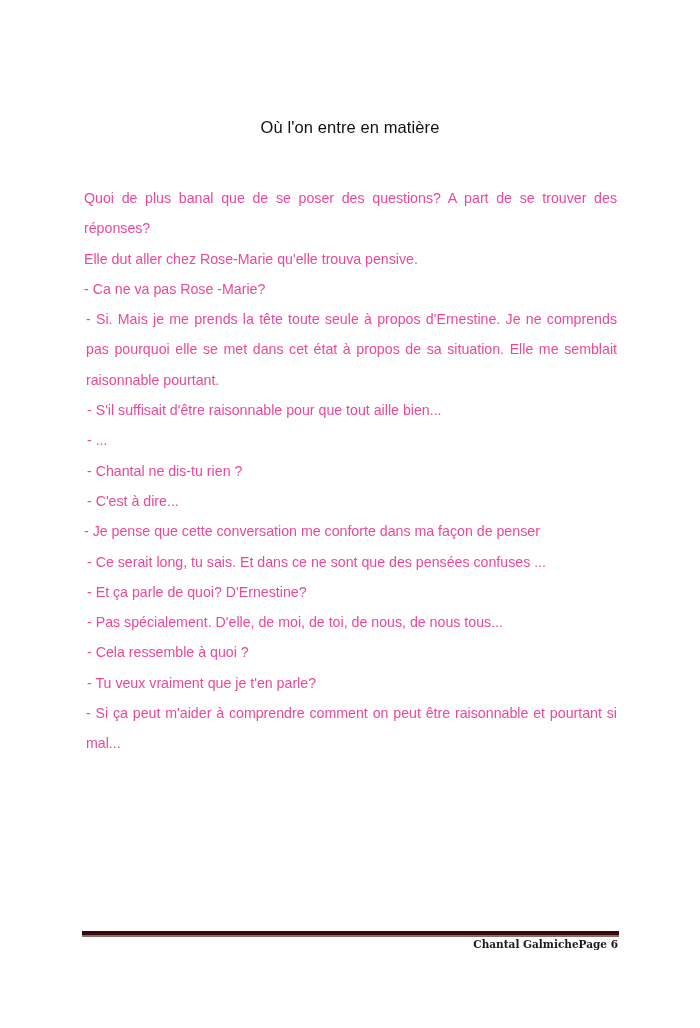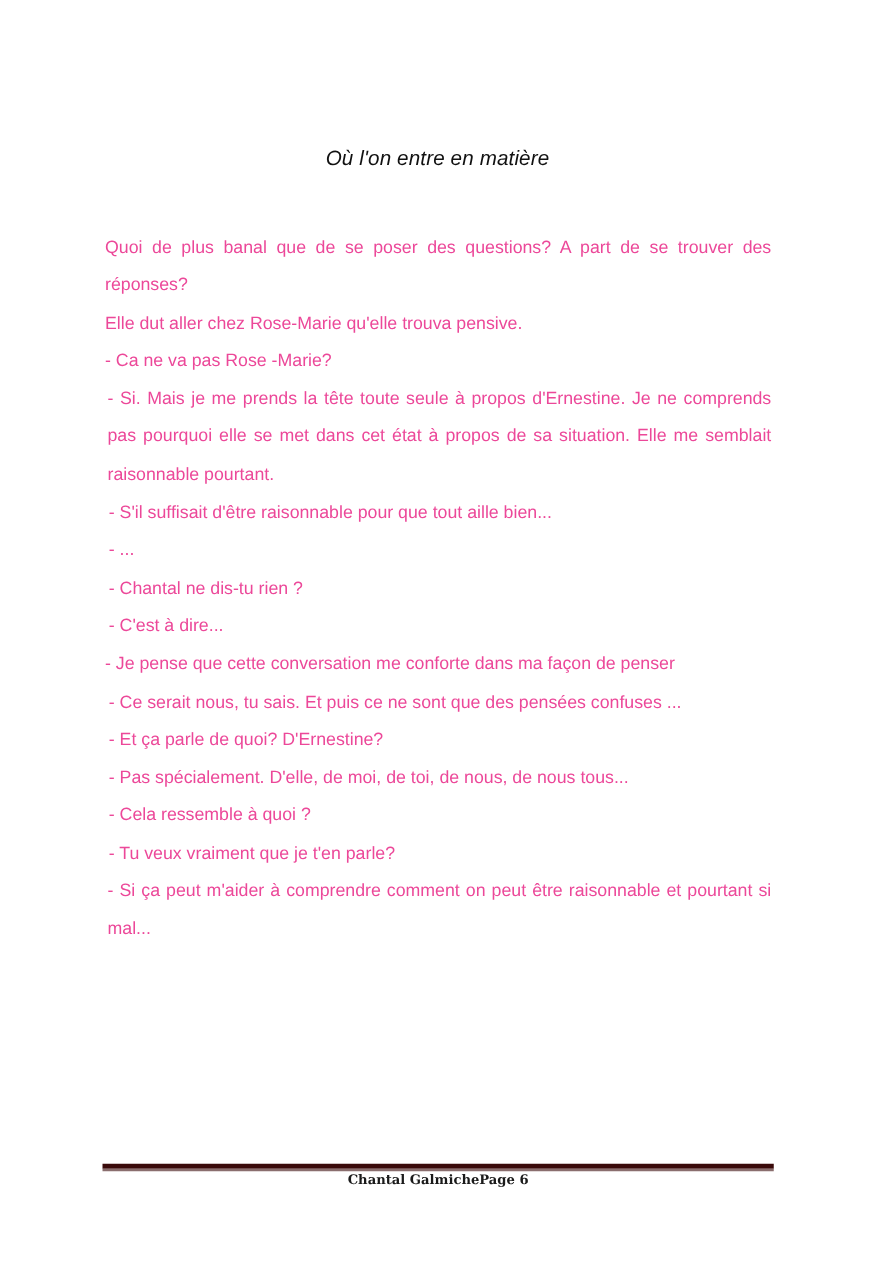--- a/index.html
+++ b/index.html
@@ -21,21 +21,20 @@
       width: 700px;
       height: 1028px;
       background: #ffffff;
     }
     .title {
       position: absolute;
       left: 0;
       width: 700px;
       top: 118px;
       text-align: center;
-      font-style: italic;
       font-size: 16.5px;
       color: #111;
       letter-spacing: 0.1px;
     }
     .body-text {
       position: absolute;
       left: 84px;
       width: 533px;
       top: 183px;
       font-size: 14.2px;
@@ -71,40 +70,40 @@
     .footer {
       position: absolute;
       left: 83px;
       width: 535px;
       top: 938px;
       font-family: "DejaVu Serif", "Liberation Serif", serif;
       font-weight: bold;
       font-size: 10.5px;
       color: #1a1a1a;
       display: flex;
-      justify-content: center;
+      justify-content: flex-end;
     }
   </style>
 </head>
 <body>
 
 <div class="page">
   <div class="title">Où l'on entre en matière</div>
 
   <div class="body-text">
     <p class="para justify">Quoi de plus banal que de se poser des questions? A part de se trouver des réponses?</p>
     <p class="para">Elle dut aller chez  Rose-Marie qu'elle trouva pensive.</p>
     <p class="para">- Ca ne va pas Rose -Marie?</p>
     <p class="para justify indent-1"> - Si. Mais je me prends la tête toute seule à propos d'Ernestine. Je ne comprends pas pourquoi elle se met dans cet état à propos de sa situation. Elle me semblait raisonnable pourtant.</p>
     <p class="para indent-2">- S'il suffisait d'être raisonnable pour que tout aille bien...</p>
     <p class="para indent-2">- ...</p>
     <p class="para indent-2">- Chantal ne dis-tu rien ?</p>
     <p class="para indent-2">- C'est à dire...</p>
     <p class="para">- Je pense que cette conversation me conforte dans ma façon de penser</p>
-    <p class="para indent-2">- Ce serait nous, tu sais. Et puis ce ne sont que des pensées confuses ...</p>
+    <p class="para indent-2">- Ce serait long, tu sais. Et dans ce ne sont que des pensées confuses ...</p>
     <p class="para indent-2">- Et ça parle de quoi? D'Ernestine?</p>
     <p class="para indent-2">- Pas spécialement. D'elle, de moi, de toi, de nous, de nous tous...</p>
     <p class="para indent-2">- Cela ressemble à quoi ?</p>
     <p class="para indent-2">- Tu veux vraiment que je t'en parle?</p>
     <p class="para justify indent-1"> - Si ça peut m'aider à comprendre comment on peut être raisonnable et pourtant si mal...</p>
   </div>
 
   <div class="footer-rule"></div>
   <div class="footer-rule-thin"></div>
   <div class="footer">

